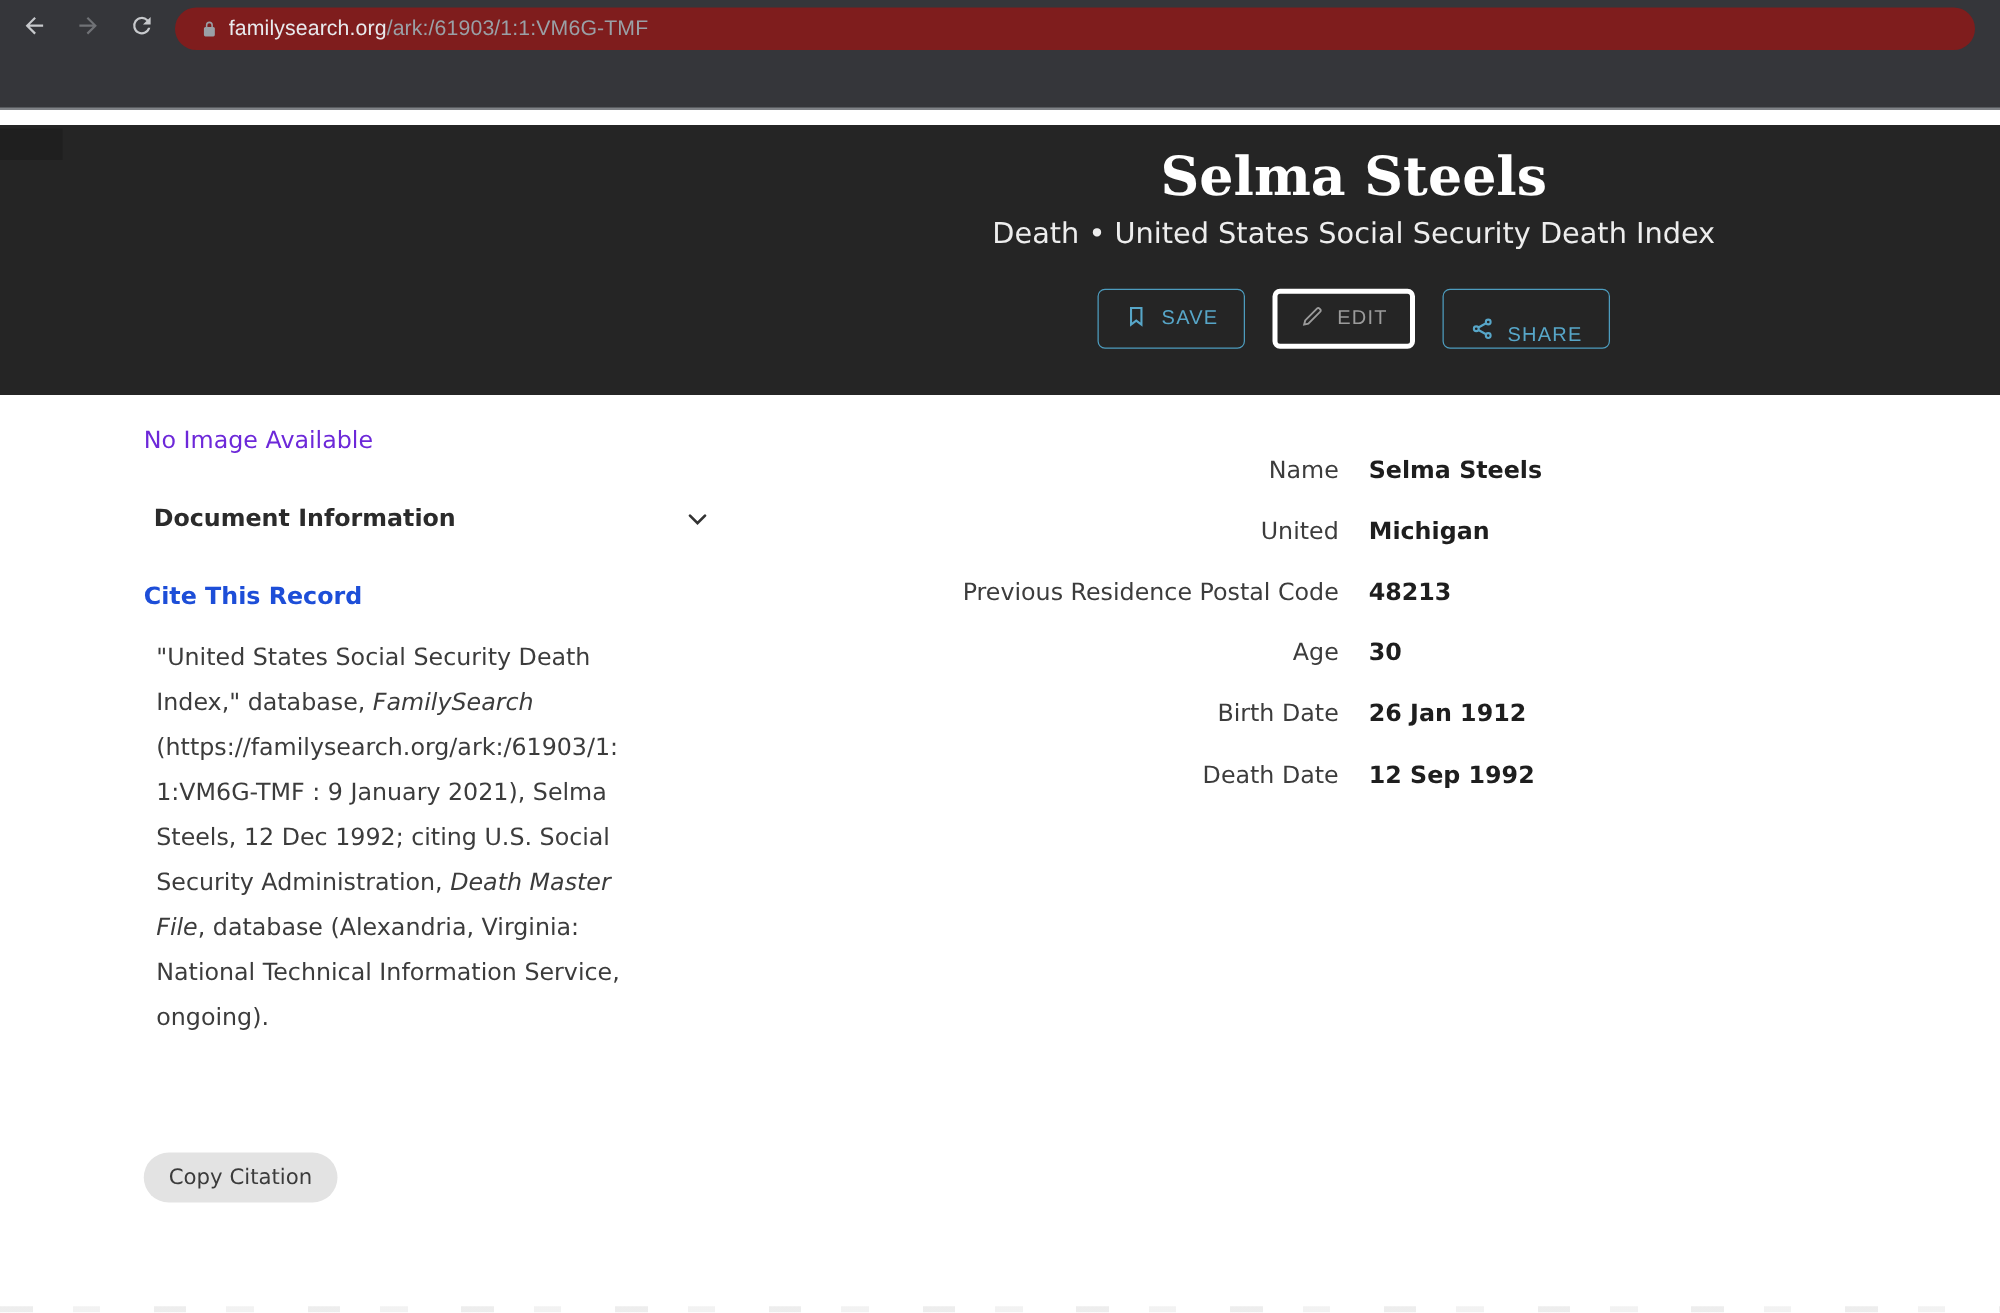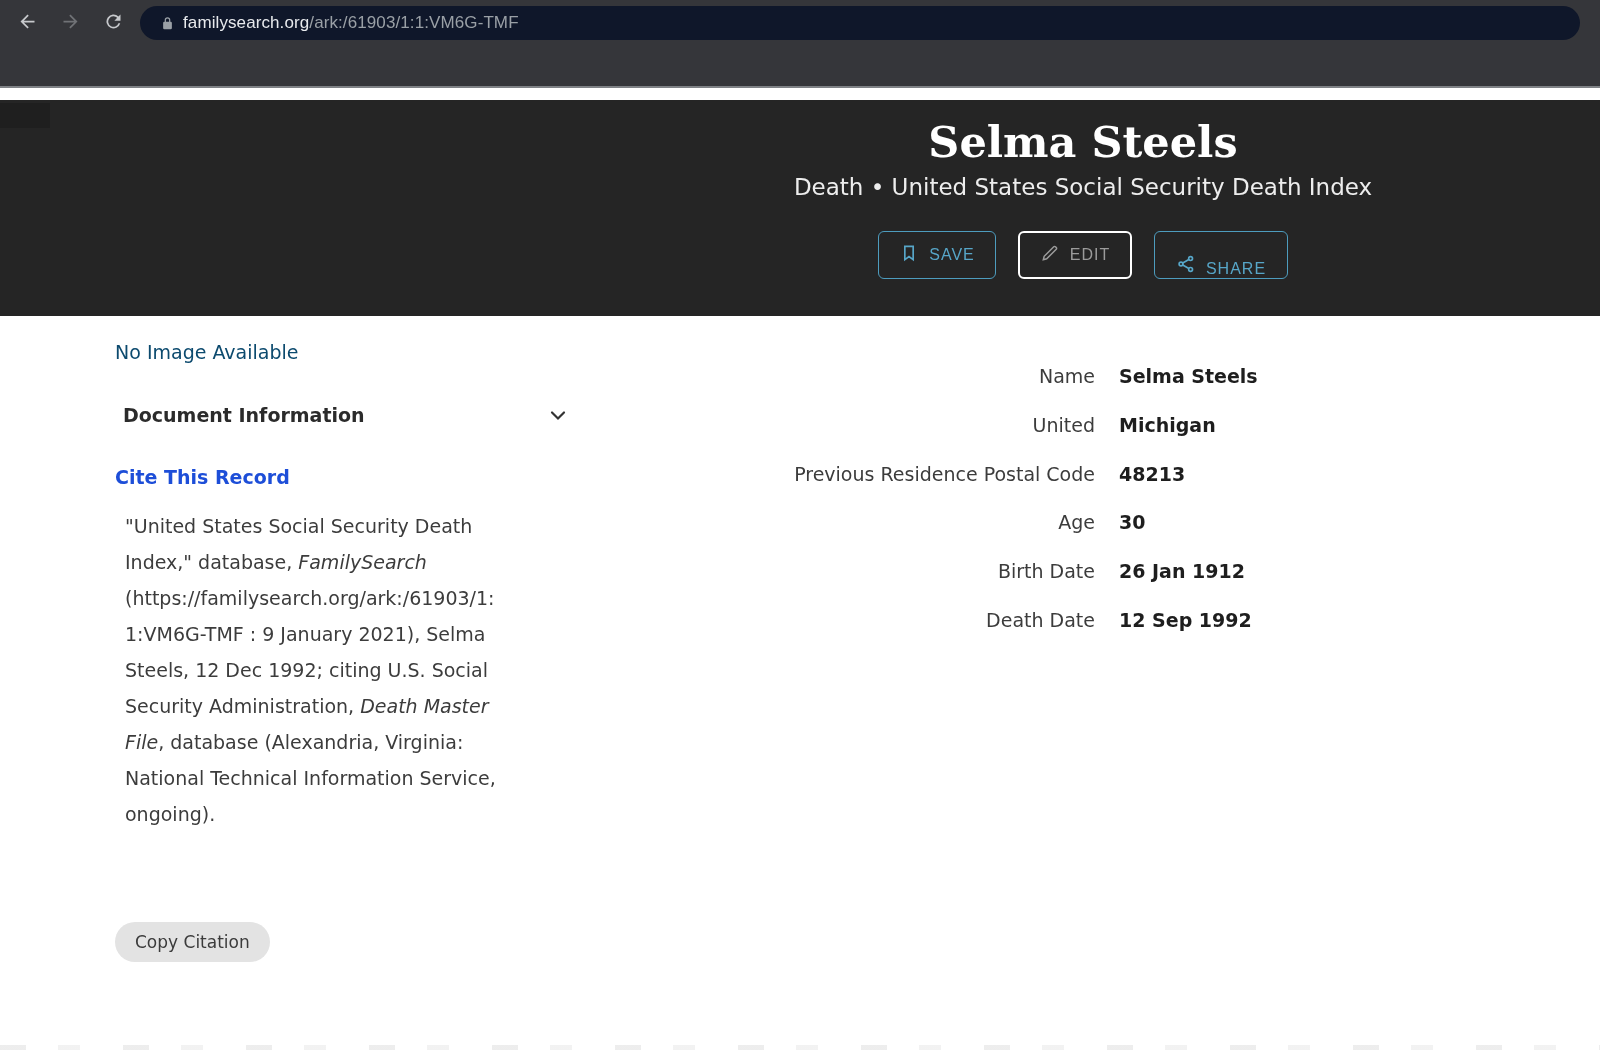--- a/index.html
+++ b/index.html
@@ -17,21 +17,21 @@
     position: absolute; top: 8px; width: 30px; height: 30px;
     display: flex; align-items: center; justify-content: center;
     border-radius: 50%; cursor: pointer;
   }
   .nav-btn svg { width: 21px; height: 21px; }
   .btn-back { left: 12px; }
   .btn-forward { left: 55px; }
   .btn-reload { left: 98px; }
   .omnibox {
     position: absolute; left: 140px; top: 6px; width: 1440px; height: 34px;
-    background: #0f172a; border-radius: 17px;
+    background: #7f1d1d; border-radius: 17px;
     display: flex; align-items: center; padding: 0 14px;
   }
   .omnibox .lock { width: 15px; height: 15px; margin: 0 8px 0 6px; flex: 0 0 auto; }
   .url-text { font-size: 17px; letter-spacing: 0.1px; white-space: nowrap; }
   .url-domain { color: #e8eaed; }
   .url-path { color: #9aa0a6; }
   .white-strip { position: absolute; left: 0; top: 90px; width: 1600px; height: 10px; background: #ffffff; }
 
   
   .record-header {
@@ -56,29 +56,29 @@
     margin-top: 29px; display: flex; justify-content: center; gap: 22px;
   }
   .hdr-btn {
     height: 48px; display: inline-flex; align-items: center; justify-content: center;
     gap: 10px; border-radius: 6px; background: transparent;
     font-size: 16px; font-weight: 500; letter-spacing: 1px; cursor: pointer;
     font-family: "Liberation Sans", sans-serif;
   }
   .hdr-btn svg { width: 20px; height: 20px; }
   .btn-accent { border: 1px solid #4d9cbe; color: #57a6c8; }
-  .btn-muted  { border: 2px solid #ffffff; color: #9b9b9b; }
+  .btn-muted  { border: 4px solid #ffffff; color: #9b9b9b; }
   .btn-save  { min-width: 118px; }
   .btn-edit  { min-width: 114px; }
   .btn-share { min-width: 134px; align-items: flex-end; }
 
   
   .no-image {
     position: absolute; left: 115px; top: 341px;
-    font-size: 19px; color: #0c4a6e;
+    font-size: 19px; color: #6d28d9;
   }
   .doc-info {
     position: absolute; left: 123px; top: 400px; width: 447px; height: 30px;
     display: flex; align-items: center; justify-content: space-between; cursor: pointer;
   }
   .doc-info-label { font-size: 19px; font-weight: bold; color: #2b2b2b; }
   .doc-info .chev svg { width: 24px; height: 24px; display: block; }
   .cite-heading {
     position: absolute; left: 115px; top: 466px;
     font-size: 19px; font-weight: bold; color: #1d4ed8;
@@ -98,21 +98,20 @@
   }
 
   
   .fields {
     position: absolute; left: 0; top: 352px; width: 1600px;
   }
   .field-row { display: flex; align-items: center; height: 48.7px; }
   .field-label {
     width: 1071px; text-align: right; font-size: 19px; color: #3c3c3c;
     flex: 0 0 auto;
-    margin-left: 24px;
   }
   .field-value {
     margin-left: 24px; font-size: 19px; font-weight: bold; color: #1e1e1e;
     white-space: nowrap;
   }
 
   
   .bottom-cutoff {
     position: absolute; left: 0; bottom: 0; width: 1600px; height: 5px;
     background: repeating-linear-gradient(90deg,

